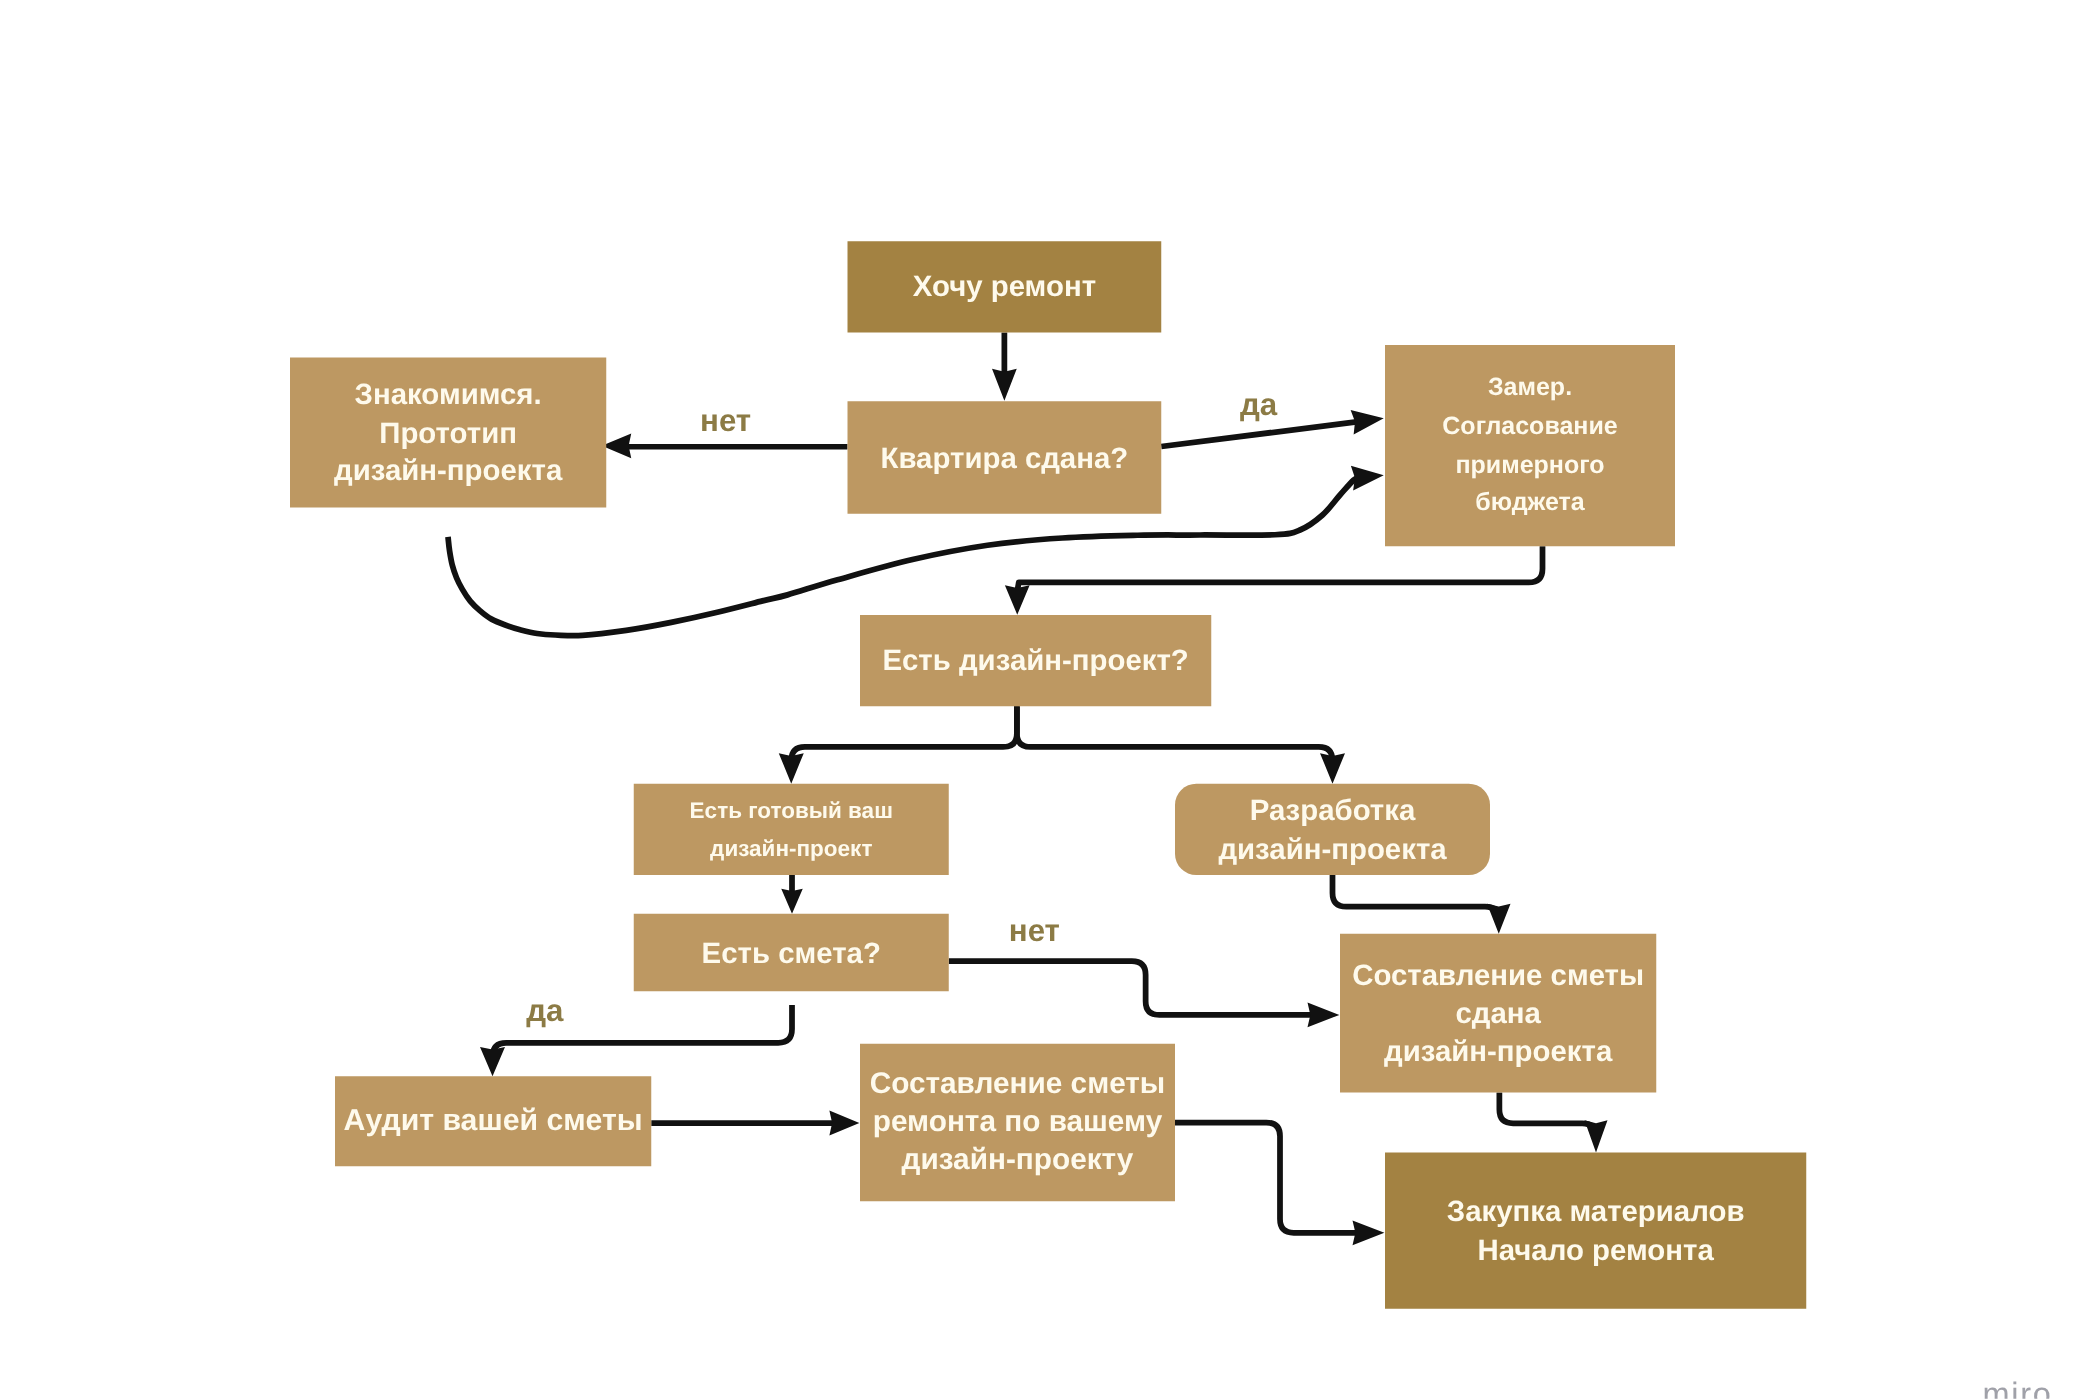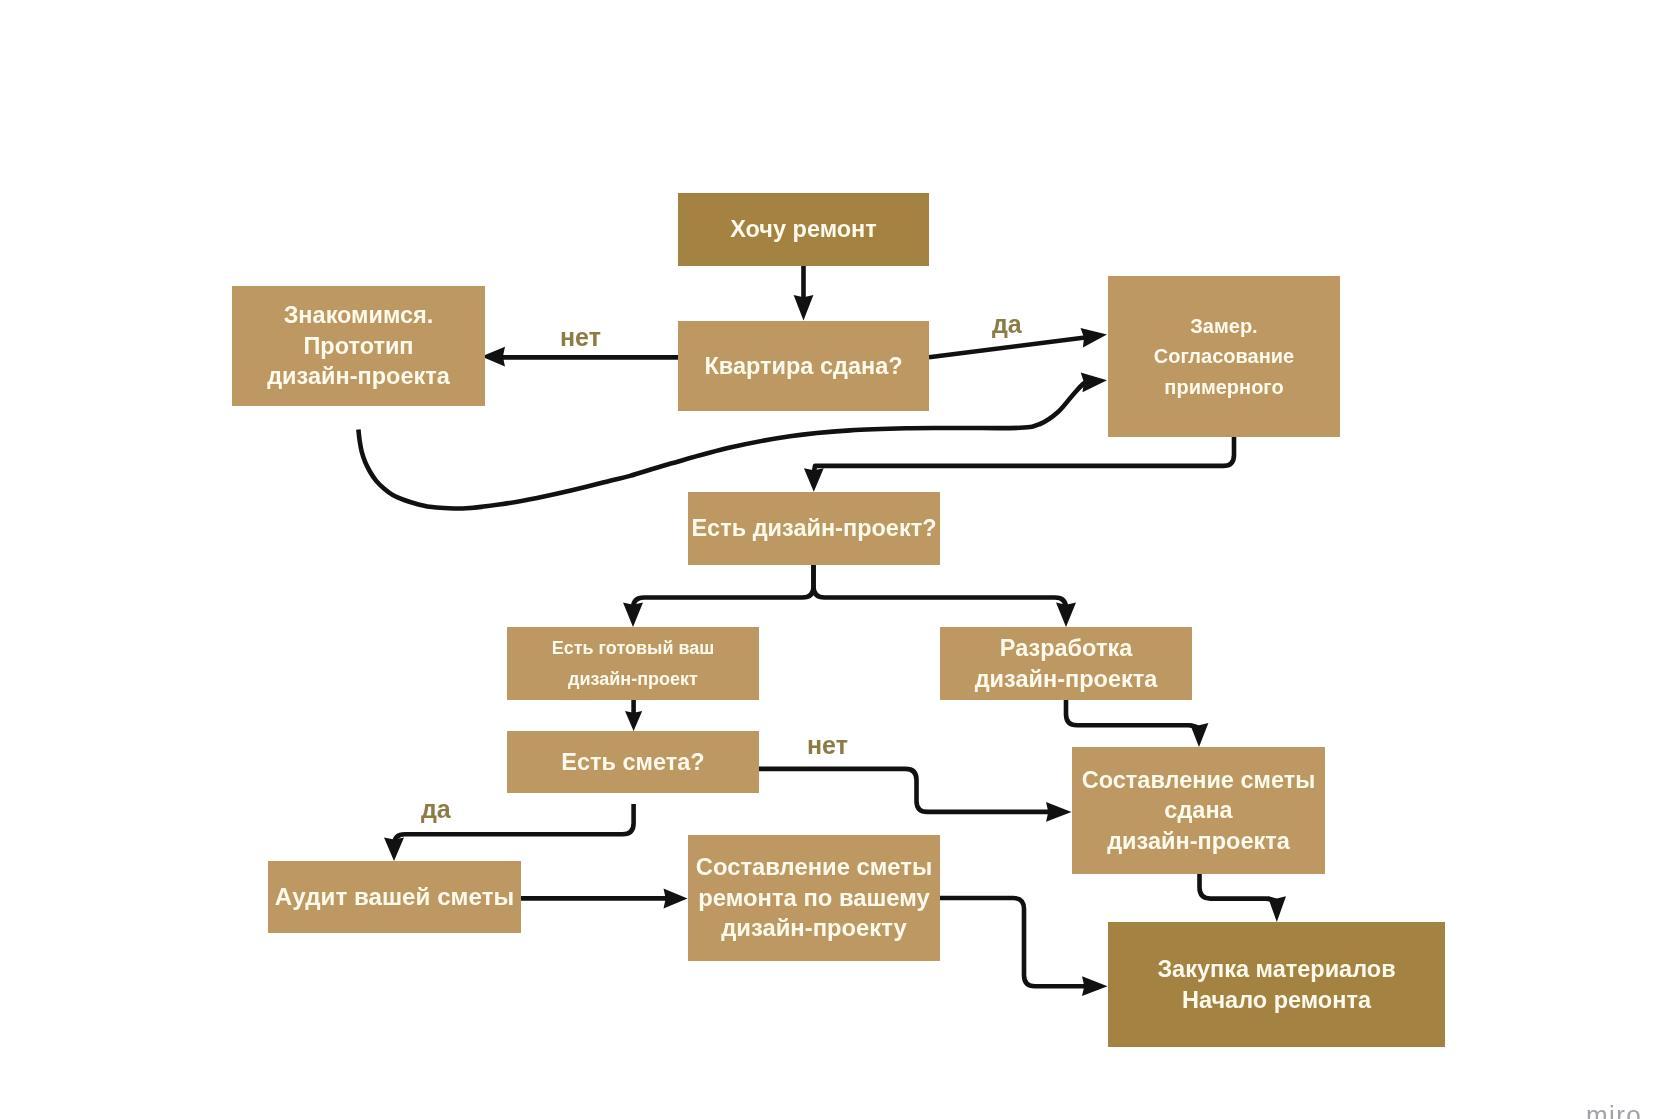--- a/index.html
+++ b/index.html
@@ -76,34 +76,35 @@
   <div class="node light" style="left:678px;top:277px;width:251px;height:90px;font-size:23.5px;">
     <div class="node-text">
         <span>Квартира сдана?</span>
       </div>
   </div>
   <div class="node light" style="left:1108px;top:232px;width:232px;height:161px;font-size:20px;">
     <div class="node-text">
         <span>Замер.</span>
         <span>Согласование</span>
         <span>примерного</span>
+        <span>бюджета</span>
       </div>
   </div>
-  <div class="node light" style="left:688px;top:448px;width:252px;height:73px;font-size:23.5px;">
+  <div class="node light" style="left:688px;top:448px;width:281px;height:73px;font-size:23.5px;">
     <div class="node-text">
         <span>Есть дизайн-проект?</span>
       </div>
   </div>
   <div class="node light" style="left:507px;top:583px;width:252px;height:73px;font-size:18px;">
     <div class="node-text">
         <span>Есть готовый ваш</span>
         <span>дизайн-проект</span>
       </div>
   </div>
-  <div class="node light" style="left:940px;top:583px;width:252px;height:73px;font-size:23.5px;">
+  <div class="node light" style="left:940px;top:583px;width:252px;height:73px;font-size:23.5px;border-radius:17px;">
     <div class="node-text">
         <span>Разработка</span>
         <span>дизайн-проекта</span>
       </div>
   </div>
   <div class="node light" style="left:507px;top:687px;width:252px;height:62px;font-size:23.5px;">
     <div class="node-text">
         <span>Есть смета?</span>
       </div>
   </div>

